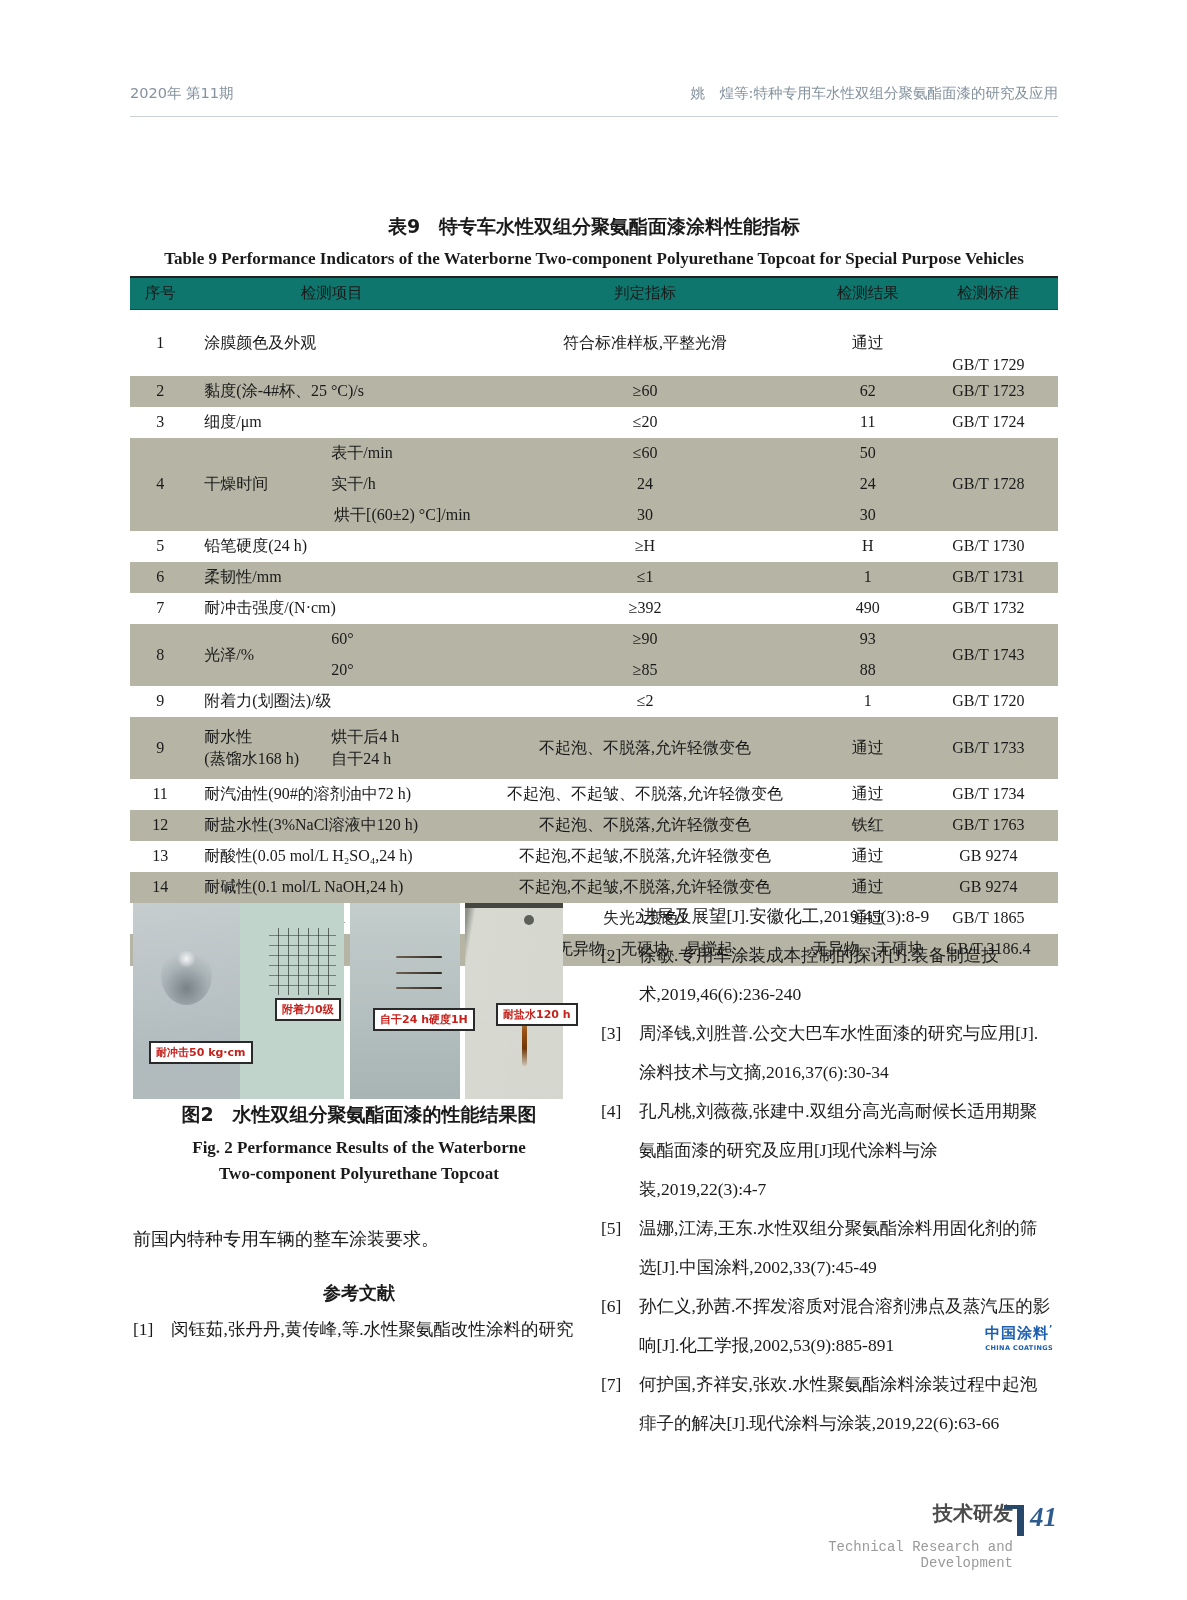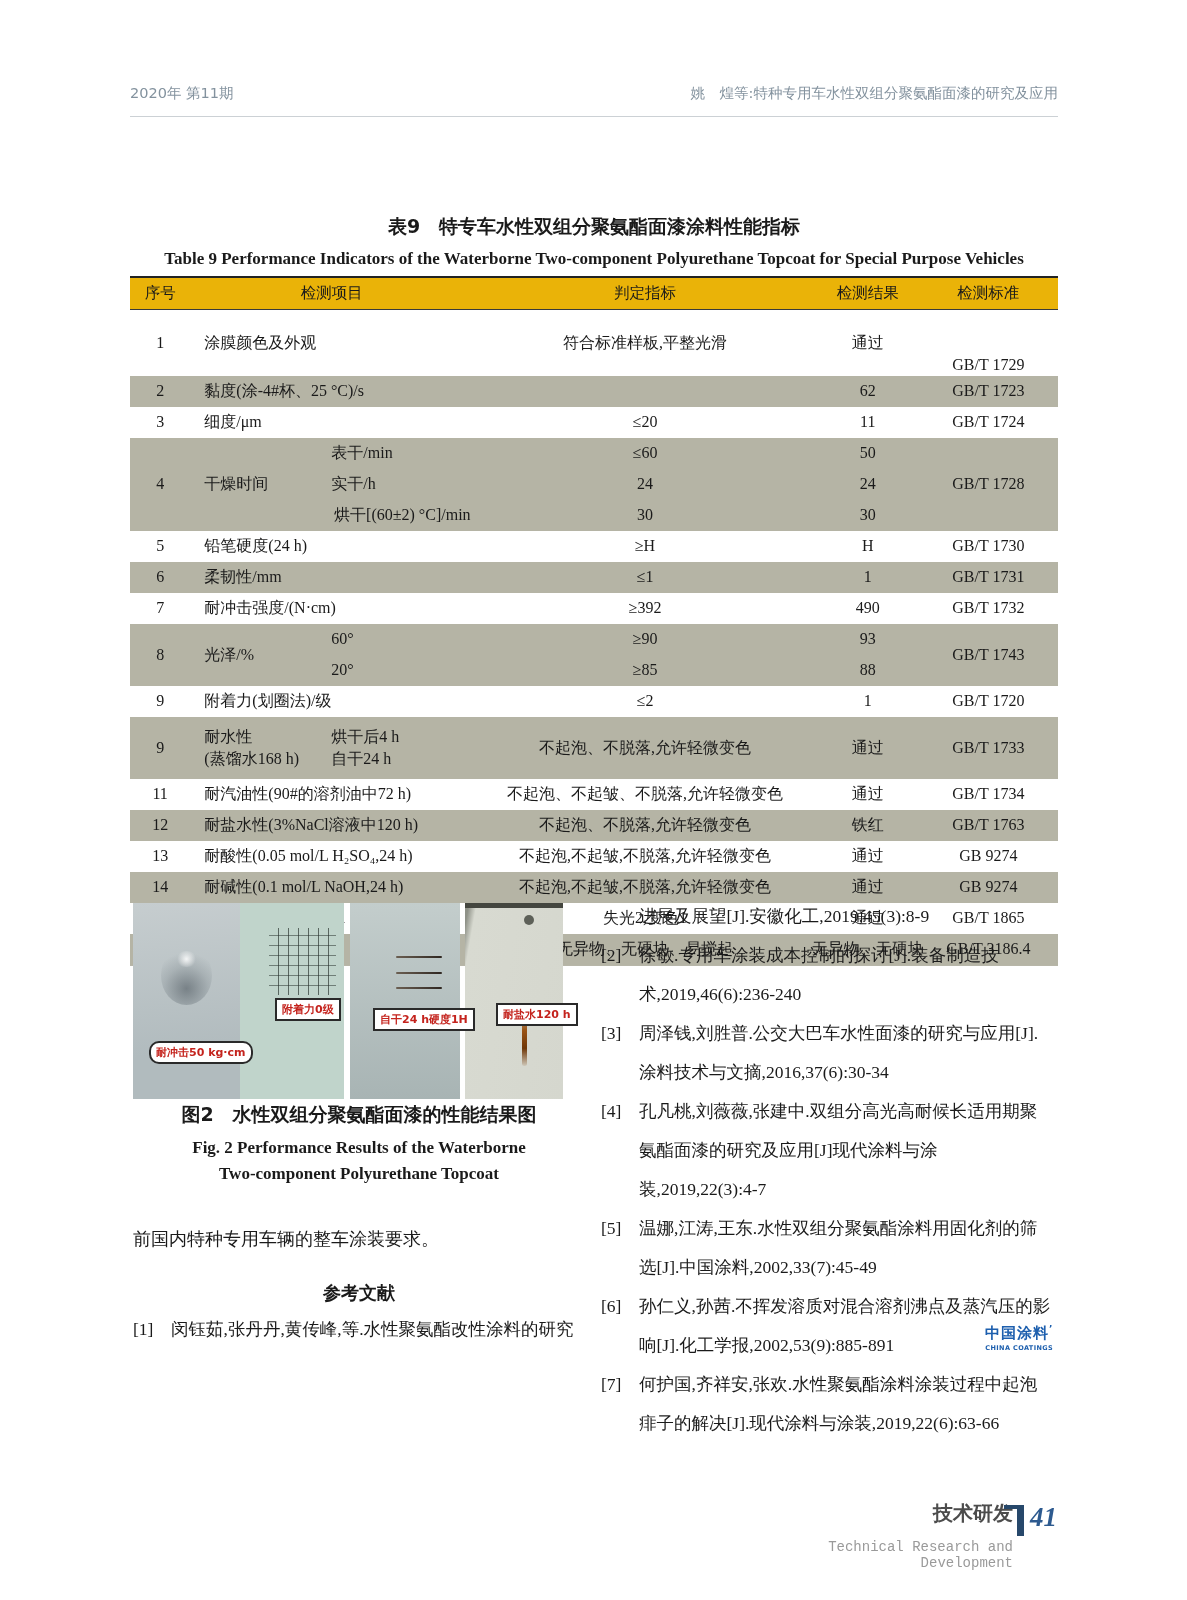--- a/index.html
+++ b/index.html
@@ -23,21 +23,21 @@
   #table-block { position:absolute; left:130px; top:214px; width:928px; }
   .tbl-title-cn { text-align:center; font-family:"DejaVu Sans","Liberation Sans",sans-serif; font-weight:bold; font-size:19px; margin-bottom:9px; }
   .tbl-title-en { text-align:center; font-weight:bold; font-size:17px; margin-bottom:7px; }
   #perf-table { border-top:2.5px solid #222; border-bottom:1px solid #b7b6a8; }
   .thead, .trow {
     display:grid;
     grid-template-columns:6.5% 15.2% 15.3% 37% 11% 15%;
     grid-auto-rows:minmax(31px,auto);
   }
   .thead {
-    background:#eab308; border-bottom:1.5px solid #3a3a3a;
+    background:#0f766e; border-bottom:1.5px solid #3a3a3a;
     font-family:"DejaVu Sans","Liberation Sans",sans-serif; font-size:15.5px;
   }
   .thead .hc { display:flex; align-items:center; justify-content:center; }
   .trow { font-size:16px; }
   .trow.shaded { background:#b5b4a5; }
   .tc { display:flex; flex-direction:column; justify-content:center; line-height:1.35; }
   .c-no, .c-crit, .c-res, .c-std { align-items:center; text-align:center; }
   .c-item { align-items:flex-start; padding-left:14px; text-align:left; }
   .c-sub  { align-items:flex-start; text-align:left; }
   .c-res, .c-std { white-space:nowrap; }
@@ -62,21 +62,21 @@
   .p4 { width:98px; margin-left:5px; background:linear-gradient(100deg,#8f9288 0 3%, #d8dad1 9%, #d5d7ce); }
   .p4 .edge { position:absolute; left:0; top:0; width:100%; height:5px; background:#44463f; }
   .p4 .hole { position:absolute; top:6%; left:60%; width:10px; height:10px; border-radius:50%; background:#5d6058; }
   .p4 .streak { position:absolute; top:53%; left:58%; width:5px; height:30%; border-radius:3px;
     background:linear-gradient(180deg, rgba(150,80,20,.15), #9a5314 40%, #6f3708 70%, rgba(150,80,20,.12)); }
   .flabel {
     position:absolute; background:#ffffff; border:2px solid #2a2a2a;
     color:#c4231d; font-weight:bold; font-size:11px; padding:2px 5px;
     font-family:"DejaVu Sans","Liberation Sans",sans-serif; white-space:nowrap; z-index:2;
   }
-  .l1 { left:16px;  top:138px;border-radius:10px; }
+  .l1 { left:16px;  top:138px; }
   .l2 { left:142px; top:95px; }
   .l3 { left:240px; top:105px; }
   .l4 { left:363px; top:100px; }
   .fig-cap-cn { margin-top:3px; text-align:center; font-family:"DejaVu Sans","Liberation Sans",sans-serif; font-weight:bold; font-size:19px; }
   .fig-cap-en { text-align:center; font-weight:bold; font-size:17px; margin-top:7px; line-height:1.55; }
 
   
   #left-para { position:absolute; left:133px; top:1227px; width:452px; font-size:18px; }
   #refs-heading { position:absolute; left:133px; top:1281px; width:452px; text-align:center;
     font-family:"DejaVu Sans","Liberation Sans",sans-serif; font-weight:bold; font-size:18px; }
@@ -141,20 +141,23 @@
           <div class="tc c-std" style="grid-area: 1 / 6 / 2 / 7; margin-top: 44px;">
             <div>GB/T 1729</div>
           </div>
         </div>
         <div class="trow shaded">
           <div class="tc c-no" style="grid-area: 1 / 1 / 2 / 2;">
             <div>2</div>
           </div>
           <div class="tc c-item" style="grid-area: 1 / 2 / 2 / 4;">
             <div>黏度(涂-4#杯、25 °C)/s</div>
+          </div>
+          <div class="tc c-crit" style="grid-area: 1 / 4 / 2 / 5;">
+            <div>≥60</div>
           </div>
           <div class="tc c-res" style="grid-area: 1 / 5 / 2 / 6;">
             <div>62</div>
           </div>
           <div class="tc c-std" style="grid-area: 1 / 6 / 2 / 7;">
             <div>GB/T 1723</div>
           </div>
         </div>
         <div class="trow">
           <div class="tc c-no" style="grid-area: 1 / 1 / 2 / 2;">

